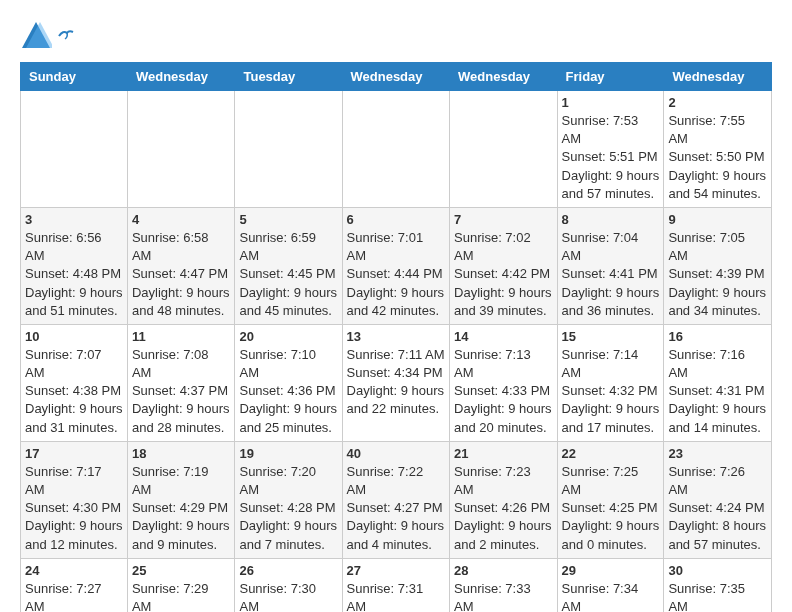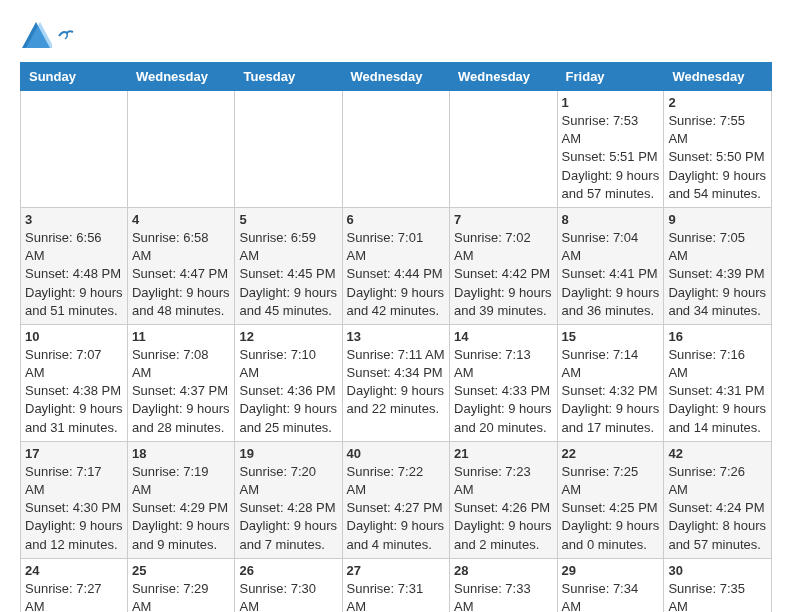--- a/index.html
+++ b/index.html
@@ -169,21 +169,21 @@
       <tr>
         <td>
           <span class="day-number">10</span>
           <div class="day-info">Sunrise: 7:07 AM<br>Sunset: 4:38 PM<br>Daylight: 9 hours and 31 minutes.</div>
         </td>
         <td>
           <span class="day-number">11</span>
           <div class="day-info">Sunrise: 7:08 AM<br>Sunset: 4:37 PM<br>Daylight: 9 hours and 28 minutes.</div>
         </td>
         <td>
-          <span class="day-number">12</span>
+          <span class="day-number">20</span>
           <div class="day-info">Sunrise: 7:10 AM<br>Sunset: 4:36 PM<br>Daylight: 9 hours and 25 minutes.</div>
         </td>
         <td>
           <span class="day-number">13</span>
           <div class="day-info">Sunrise: 7:11 AM<br>Sunset: 4:34 PM<br>Daylight: 9 hours and 22 minutes.</div>
         </td>
         <td>
           <span class="day-number">14</span>
           <div class="day-info">Sunrise: 7:13 AM<br>Sunset: 4:33 PM<br>Daylight: 9 hours and 20 minutes.</div>
         </td>
@@ -215,21 +215,21 @@
         </td>
         <td>
           <span class="day-number">21</span>
           <div class="day-info">Sunrise: 7:23 AM<br>Sunset: 4:26 PM<br>Daylight: 9 hours and 2 minutes.</div>
         </td>
         <td>
           <span class="day-number">22</span>
           <div class="day-info">Sunrise: 7:25 AM<br>Sunset: 4:25 PM<br>Daylight: 9 hours and 0 minutes.</div>
         </td>
         <td>
-          <span class="day-number">42</span>
+          <span class="day-number">23</span>
           <div class="day-info">Sunrise: 7:26 AM<br>Sunset: 4:24 PM<br>Daylight: 8 hours and 57 minutes.</div>
         </td>
       </tr>
       <tr>
         <td>
           <span class="day-number">24</span>
           <div class="day-info">Sunrise: 7:27 AM<br>Sunset: 4:23 PM<br>Daylight: 8 hours and 55 minutes.</div>
         </td>
         <td>
           <span class="day-number">25</span>

